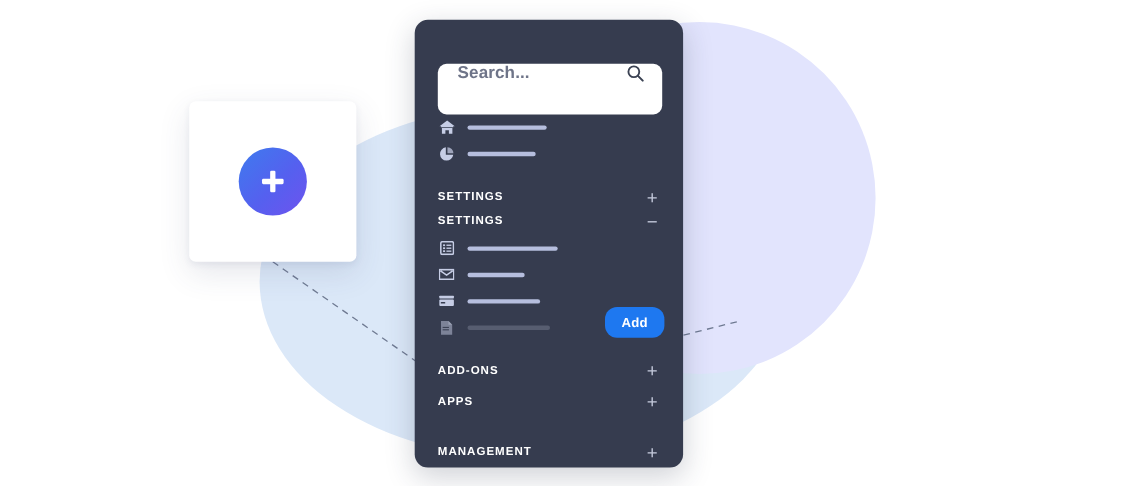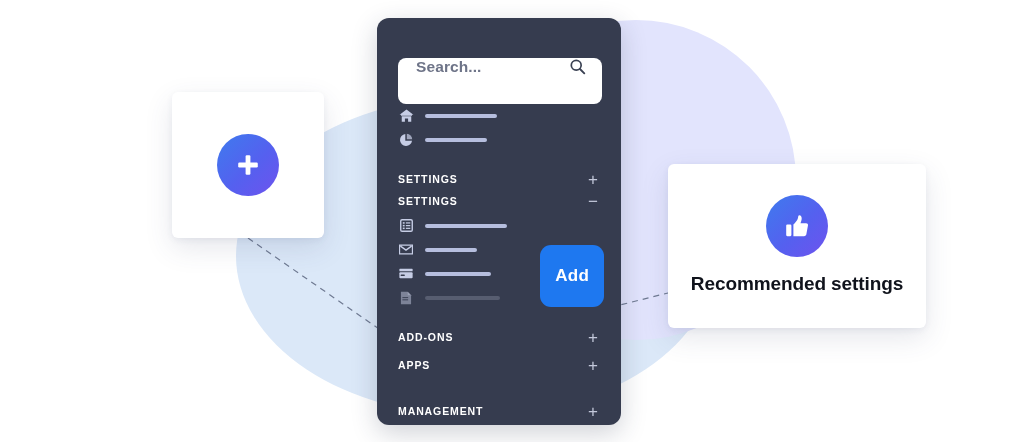--- a/index.html
+++ b/index.html
@@ -141,25 +141,25 @@
   .nav-item.dim .nav-bar { background: #575d70; }
 
   .settings-group { position: relative; }
 
   .add-button {
     position: absolute;
     right: -4px;
     bottom: 1px;
     background: #1e78f0;
     color: #ffffff;
-    font-size: 17px;
+    font-size: 12px;
     font-weight: bold;
     border: none;
     border-radius: 11px;
-    padding: 21px 15px;
+    padding: 7px 15px;
     letter-spacing: 0.2px;
     cursor: pointer;
     font-family: "Liberation Sans", sans-serif;
     margin-top: 12px;
   }
 
   
   .card {
     position: absolute;
     background: #ffffff;
@@ -330,26 +330,14 @@
 
   <div class="card card-left">
     <div class="badge badge-plus">
       <svg width="26" height="26" viewBox="0 0 26 26">
         <rect x="10.6" y="3.2" width="4.8" height="19.6" rx="1.2" fill="#ffffff"></rect>
         <rect x="3.2" y="10.6" width="19.6" height="4.8" rx="1.2" fill="#ffffff"></rect>
       </svg>
     </div>
   </div>
 
-  <div class="card card-right">
-    <div class="badge badge-thumb">
-      <svg width="30" height="30" viewBox="0 0 30 30" fill="#ffffff">
-        <rect x="4.2" y="13.6" width="5.2" height="11.6" rx="1.1"></rect>
-        <path d="M11.4 13.4 C13.1 11.9 15.4 9.3 15.9 7.2 C16.3 5.4 16.2 4.3 17.4 4.3
-                 C18.9 4.3 19.7 5.8 19.7 7.6 C19.7 9.3 18.9 11.2 18.5 12.2
-                 L24.1 12.2 C25.4 12.2 26.2 13.1 26.0 14.3 L24.4 23.0
-                 C24.2 24.3 23.3 25.2 22.0 25.2 L11.4 25.2 Z"></path>
-      </svg>
-    </div>
-    <div class="card-label">Recommended settings</div>
-  </div>
 
 </div>
 
 </body></html>

